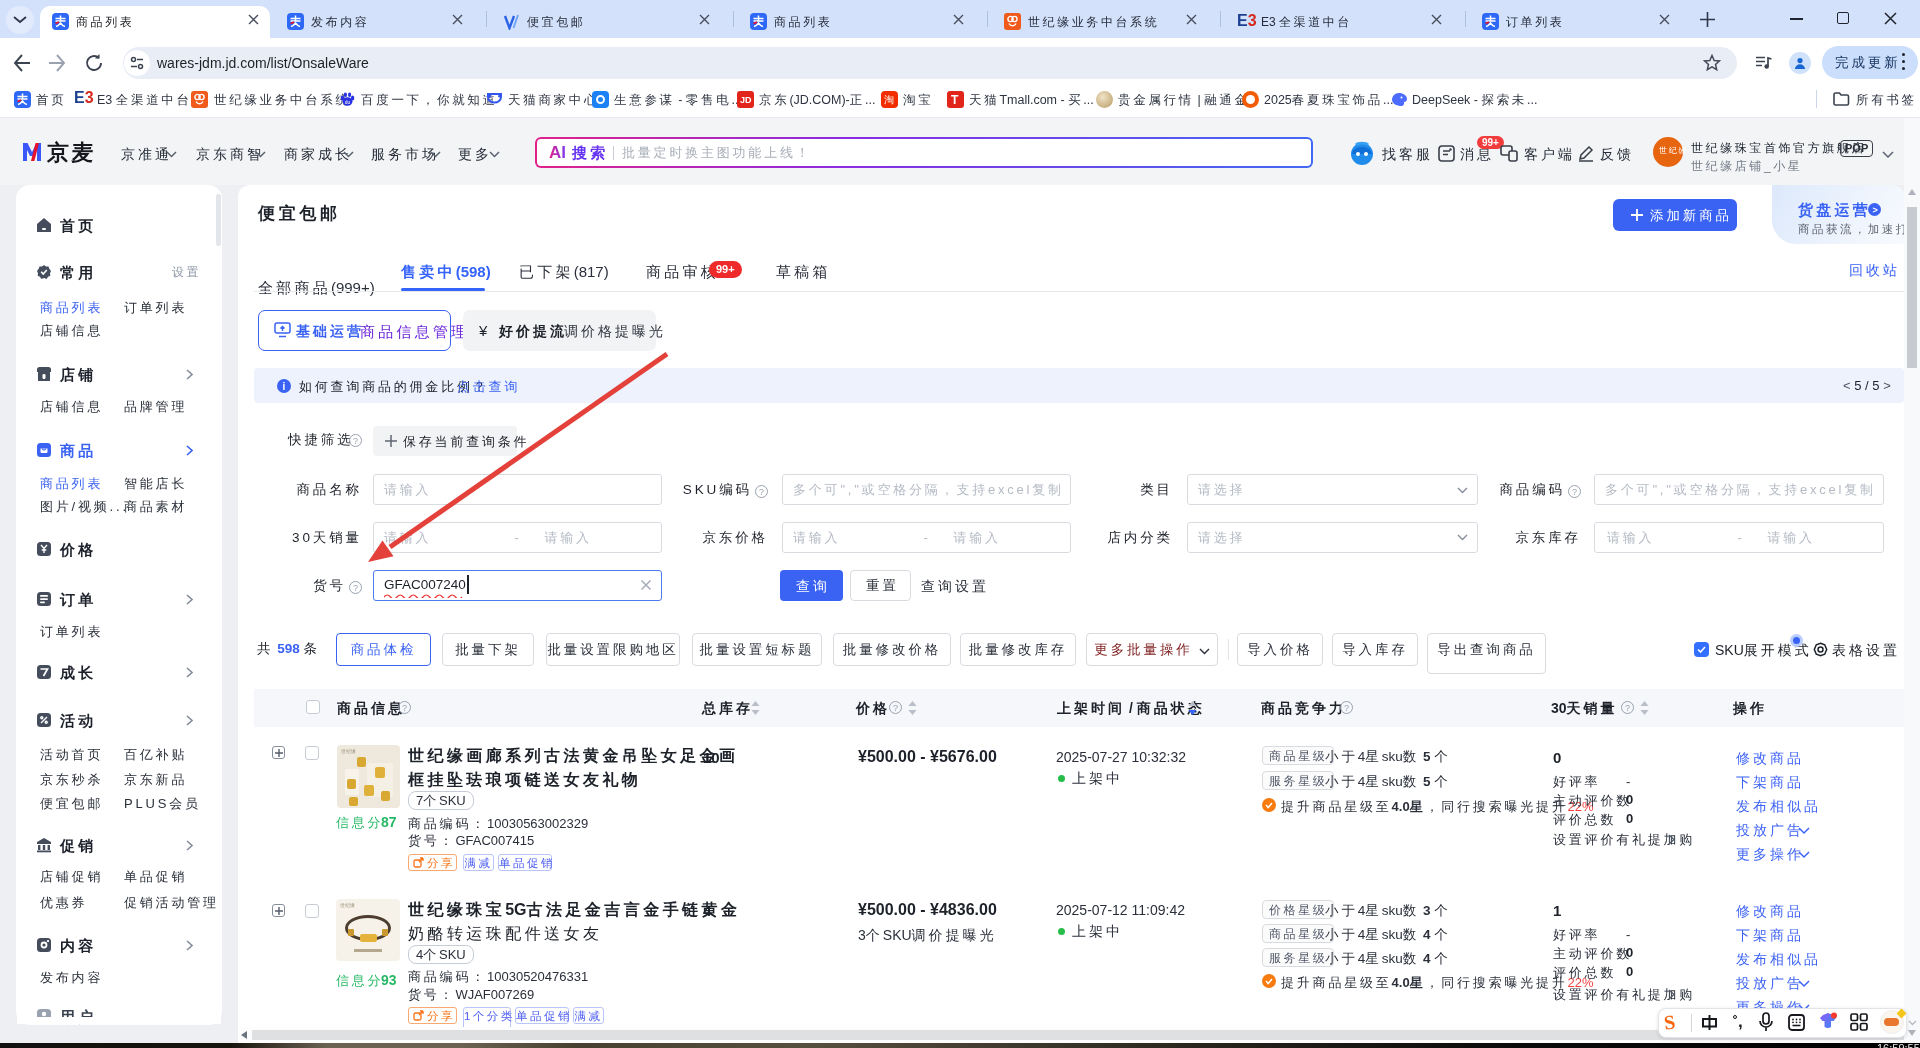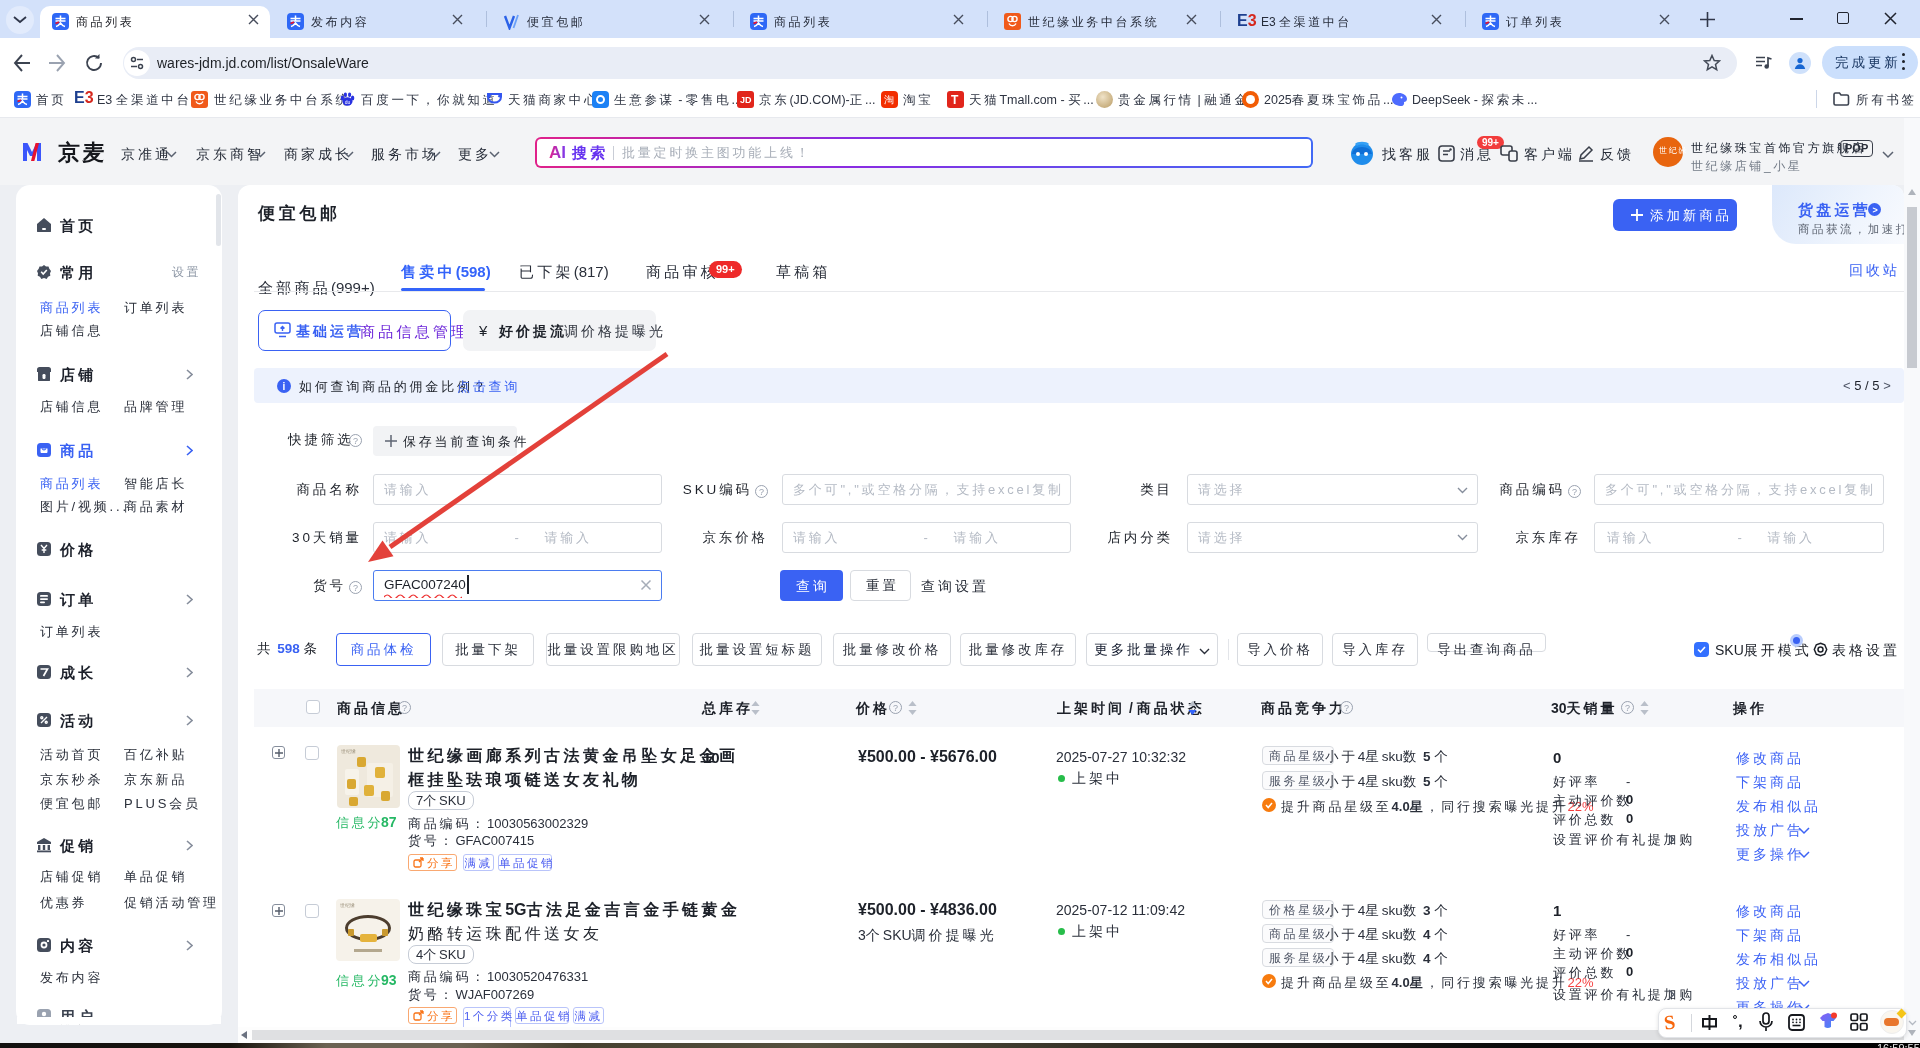--- a/index.html
+++ b/index.html
@@ -194,21 +194,21 @@
 <svg class="a" style="left:1833px;top:92px" width="17" height="14">
     <path d="M1 2.5c0-.8.7-1.5 1.5-1.5h4l1.5 2h6c.8 0 1.5.7 1.5 1.5v7c0 .8-.7 1.5-1.5 1.5h-11.5c-.8 0-1.5-.7-1.5-1.5z" fill="none" stroke="#3c4350" stroke-width="1.6"></path>
   </svg>
 <div class="a tx bk" style="left:1856px;top:94px"><i>所有书签</i></div>
 
 <div class="a" style="left:0;top:118px;width:1920px;height:67px;background:#f3f4f6"></div>
 <svg class="a" style="left:22px;top:142px" width="20" height="20">
     <path d="M1 19V1h4.5L10 10 14.5 1H19v18h-4V8l-3 6h-4L5 8v11z" fill="#3b56fb"></path>
     <path d="M12.2 19L16.8 1h3.4L15.6 19z" fill="#e8112d" transform="translate(-3.2 0)"></path>
   </svg>
-<div class="a tx" style="left:58px;top:142px;font-size:22px;font-weight:bold;color:#16181d"><i style="letter-spacing:.1em">京麦</i></div>
+<div class="a tx" style="left:47px;top:142px;font-size:22px;font-weight:bold;color:#16181d"><i style="letter-spacing:.1em">京麦</i></div>
 <div class="a tx nv" style="left:121px;top:147px"><i>京准通</i></div>
 <svg class="a" style="left:166px;top:151px" width="11" height="7">
     <path d="M1 1l4.5 4.5L10 1" stroke="#5a6270" stroke-width="1.5" fill="none"></path>
   </svg>
 <div class="a tx nv" style="left:196px;top:147px"><i>京东商智</i></div>
 <svg class="a" style="left:255px;top:151px" width="11" height="7">
     <path d="M1 1l4.5 4.5L10 1" stroke="#5a6270" stroke-width="1.5" fill="none"></path>
   </svg>
 <div class="a tx nv" style="left:284px;top:147px"><i>商家成长</i></div>
 <svg class="a" style="left:343px;top:151px" width="11" height="7">
@@ -476,27 +476,27 @@
 <div class="a tx" style="left:866px;top:579px;font-size:13.5px;color:#2a2f3a"><i>重置</i></div>
 <div class="a tx" style="left:921px;top:579px;font-size:14px;color:#2a2f3a"><i>查询设置</i></div>
 
 <div class="a tx" style="left:257px;top:642px;font-size:13.5px;color:#1d2129"><i>共</i> <span style="color:#3a62f3;font-weight:bold">598</span> <i>条</i></div>
 <div class="a tx" style="left:336px;top:633px;width:95px;height:33px;border:1px solid #3a62f3;border-radius:4px;background:#fff;color:#3a62f3;font-size:13.5px;text-align:center;line-height:31px"><i>商品体检</i></div>
 <div class="a tx" style="left:442px;top:633px;width:92px;height:33px;border:1px solid #d8dbe0;border-radius:4px;background:#fff;color:#2a2f3a;font-size:13.5px;text-align:center;line-height:31px"><i>批量下架</i></div>
 <div class="a tx" style="left:546px;top:633px;width:134px;height:33px;border:1px solid #d8dbe0;border-radius:4px;background:#fff;color:#2a2f3a;font-size:13.5px;text-align:center;line-height:31px"><i>批量设置限购地区</i></div>
 <div class="a tx" style="left:692px;top:633px;width:130px;height:33px;border:1px solid #d8dbe0;border-radius:4px;background:#fff;color:#2a2f3a;font-size:13.5px;text-align:center;line-height:31px"><i>批量设置短标题</i></div>
 <div class="a tx" style="left:833px;top:633px;width:118px;height:33px;border:1px solid #d8dbe0;border-radius:4px;background:#fff;color:#2a2f3a;font-size:13.5px;text-align:center;line-height:31px"><i>批量修改价格</i></div>
 <div class="a tx" style="left:960px;top:633px;width:116px;height:33px;border:1px solid #d8dbe0;border-radius:4px;background:#fff;color:#2a2f3a;font-size:13.5px;text-align:center;line-height:31px"><i>批量修改库存</i></div>
-<div class="a tx" style="left:1086px;top:633px;width:132px;height:33px;border:1px solid #d8dbe0;border-radius:4px;background:#fff;color:#0f172a;font-size:13.5px;text-align:center;line-height:31px"><i>更多批量操作</i><svg style="display:inline-block;vertical-align:-1px;margin-left:6px" width="11" height="7">
+<div class="a tx" style="left:1086px;top:633px;width:132px;height:33px;border:1px solid #d8dbe0;border-radius:4px;background:#fff;color:#7f1d1d;font-size:13.5px;text-align:center;line-height:31px"><i>更多批量操作</i><svg style="display:inline-block;vertical-align:-1px;margin-left:6px" width="11" height="7">
       <path d="M1 1l4.5 4.5L10 1" stroke="#2a2f3a" stroke-width="1.4" fill="none"></path>
     </svg></div>
 <div class="a" style="left:1228px;top:639px;width:1px;height:21px;background:#e3e5e9"></div>
 <div class="a tx" style="left:1237px;top:633px;width:86px;height:33px;border:1px solid #d8dbe0;border-radius:4px;background:#fff;color:#2a2f3a;font-size:13.5px;text-align:center;line-height:31px"><i>导入价格</i></div>
 <div class="a tx" style="left:1332px;top:633px;width:86px;height:33px;border:1px solid #d8dbe0;border-radius:4px;background:#fff;color:#2a2f3a;font-size:13.5px;text-align:center;line-height:31px"><i>导入库存</i></div>
-<div class="a tx" style="left:1427px;top:633px;width:119px;height:19px;border:1px solid #d8dbe0;border-radius:4px;background:#fff;color:#2a2f3a;font-size:13.5px;text-align:center;line-height:31px"><i>导出查询商品</i></div>
+<div class="a tx" style="left:1427px;top:633px;width:119px;height:41px;border:1px solid #d8dbe0;border-radius:4px;background:#fff;color:#2a2f3a;font-size:13.5px;text-align:center;line-height:31px"><i>导出查询商品</i></div>
 <div class="a" style="left:1694px;top:642px;width:15px;height:15px;border-radius:4px;background:#3370ff"></div>
 <svg class="a" style="left:1697px;top:646px" width="9" height="7">
     <path d="M1 3.5l2.5 2.5L8 1" stroke="#fff" stroke-width="1.6" fill="none"></path>
   </svg>
 <div class="a tx" style="left:1715px;top:643px;font-size:14px;color:#1d2129">SKU<i>展开模式</i></div>
 <div class="a" style="left:1790px;top:634px;width:13px;height:13px;border-radius:50%;background:#b9cdfd"></div>
 <div class="a" style="left:1793px;top:637px;width:7px;height:7px;border-radius:50%;background:#3a62f3"></div>
 <svg class="a" style="left:1813px;top:642px" width="15" height="15">
     <path d="M7.5 1.2l4.2 1.6 2 4.7-2 4.7-4.2 1.6-4.2-1.6-2-4.7 2-4.7z" stroke="#1d2129" stroke-width="1.5" fill="none"></path>
     <circle cx="7.5" cy="7.5" r="2.5" stroke="#1d2129" stroke-width="1.5" fill="none"></circle>

